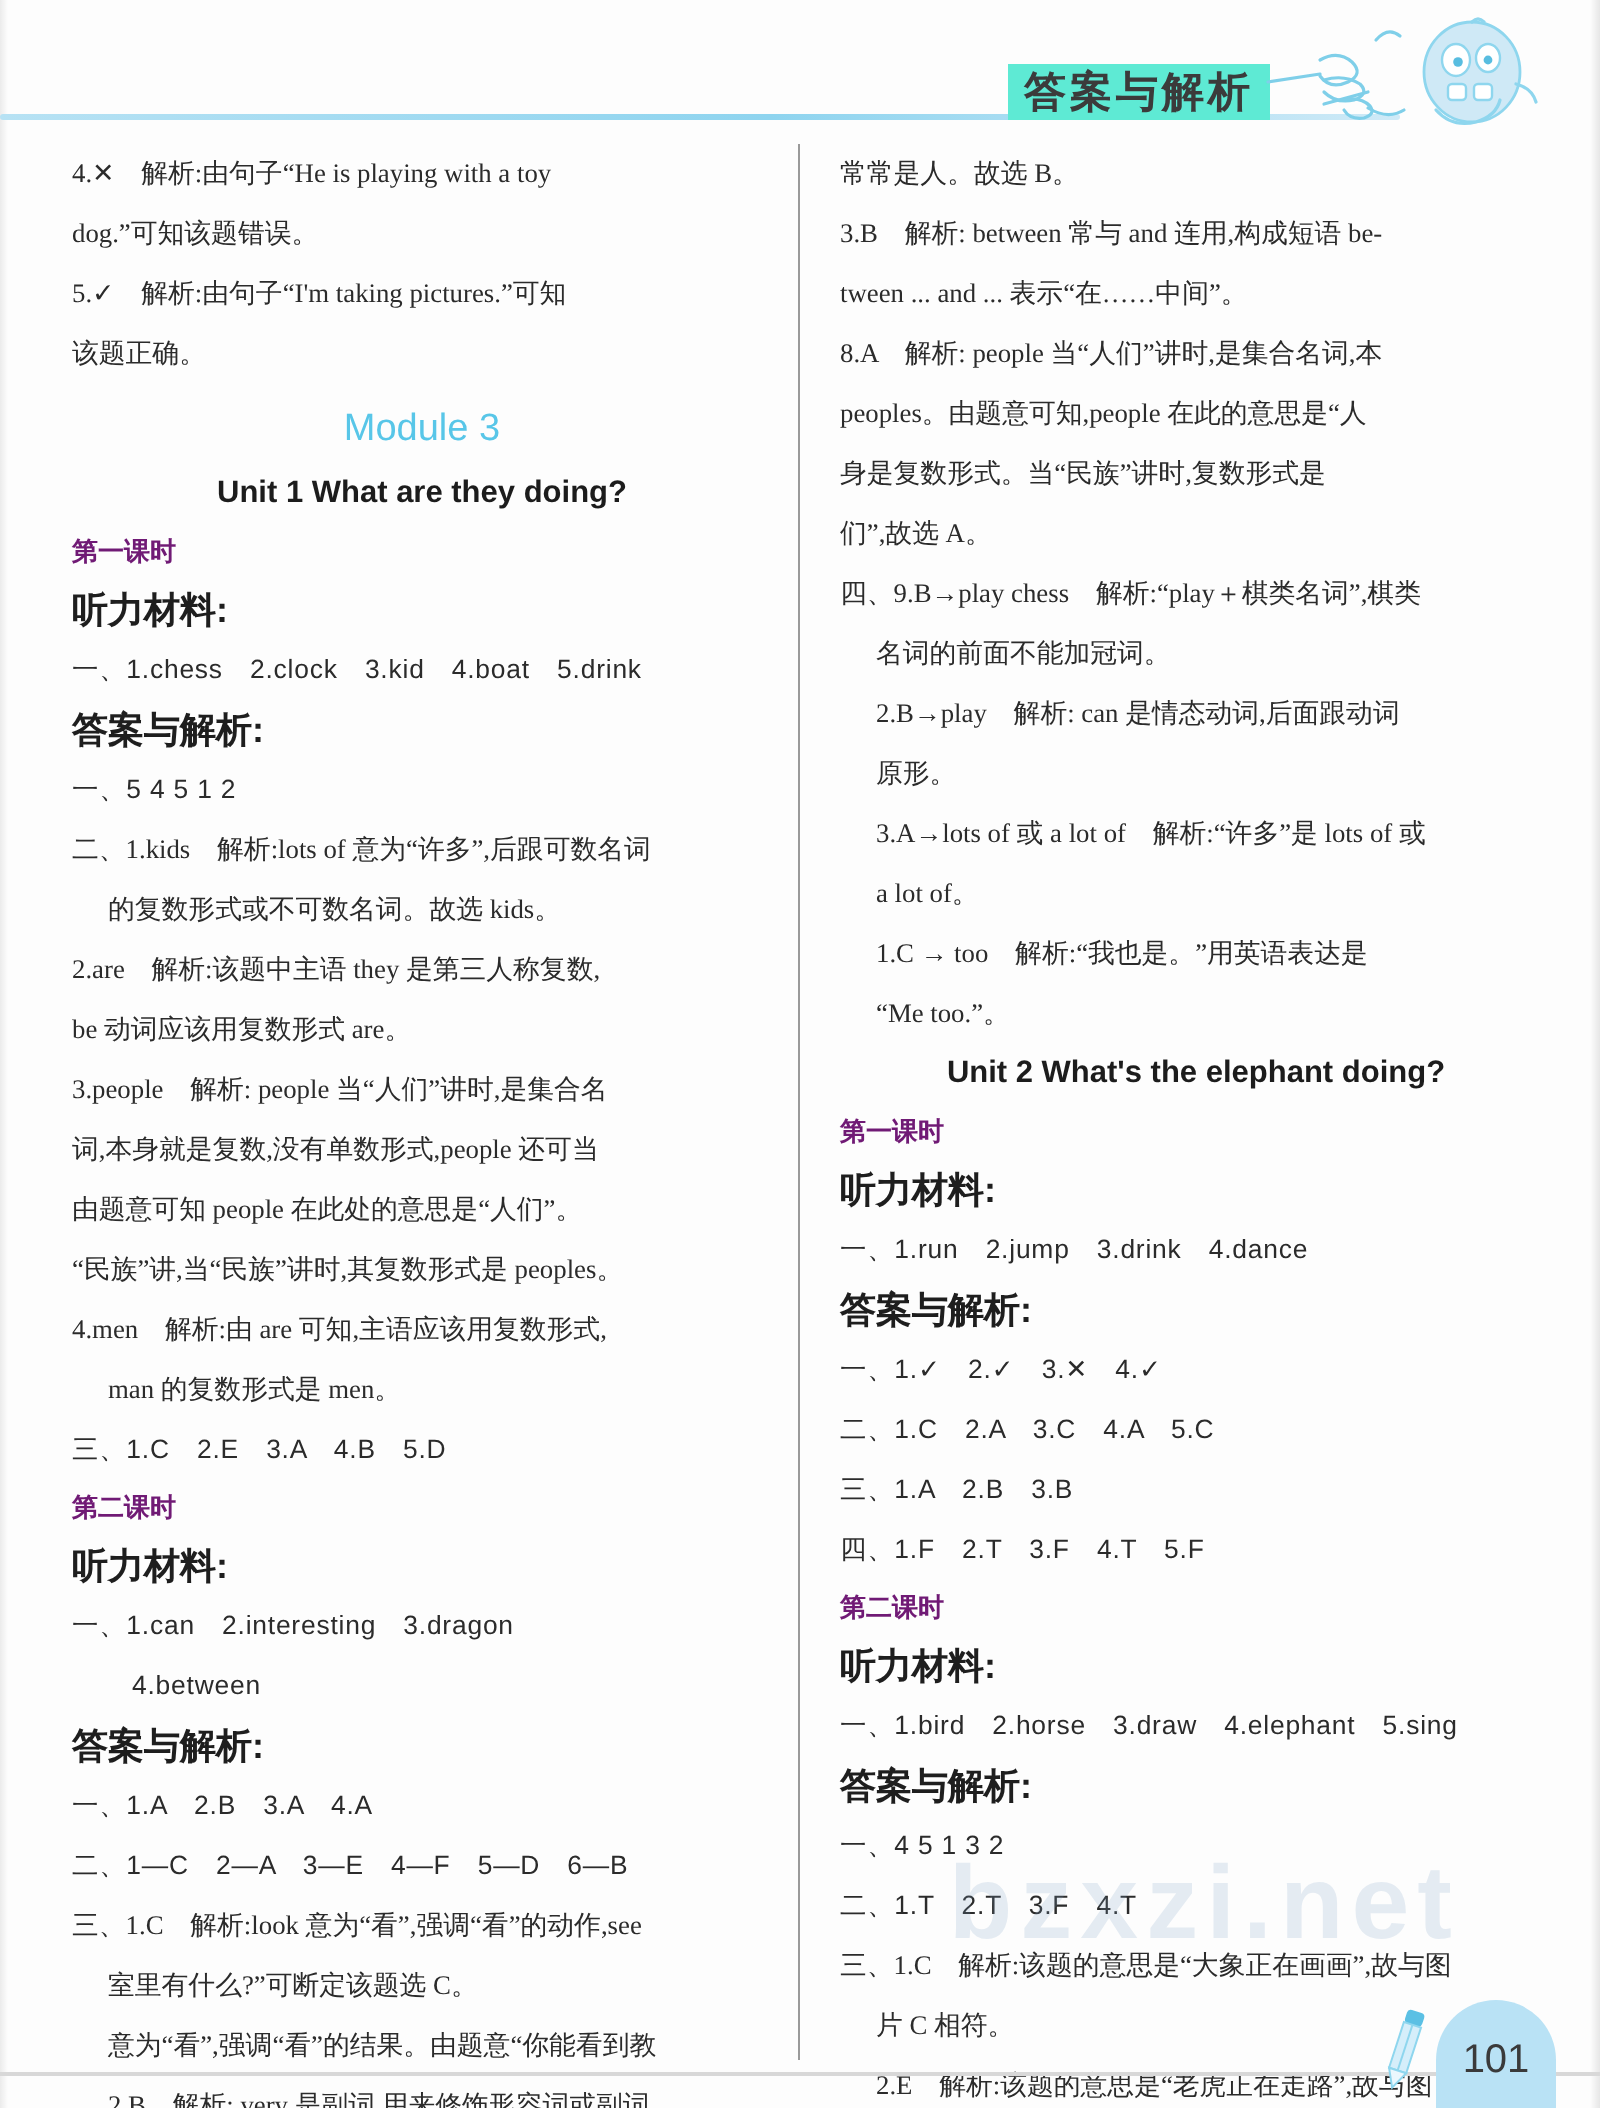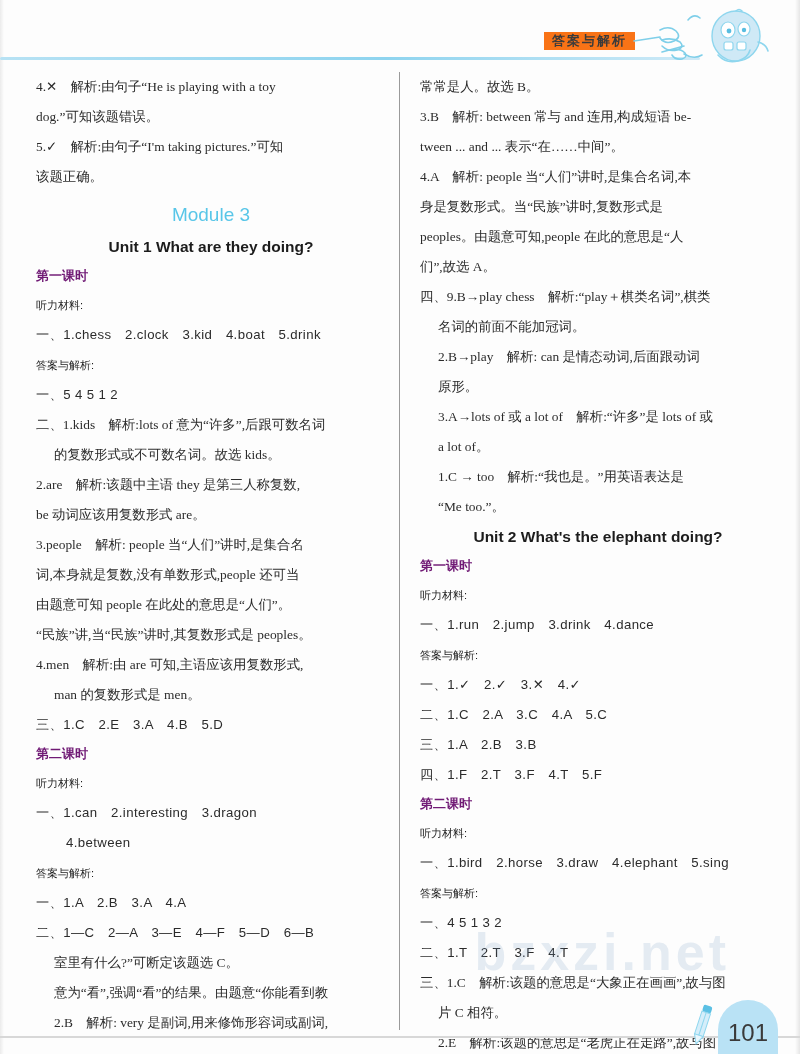--- a/index.html
+++ b/index.html
@@ -36,24 +36,24 @@
     height: 3px;
     background: linear-gradient(to right, #b7e2f4 0%, #8ed4ef 55%, #cfeaf7 100%);
     border-radius: 2px;
   }
   .header-title {
     position: absolute;
     right: 165px;
     top: 32px;
     font-family: "Liberation Sans", "DejaVu Sans", sans-serif;
     font-weight: bold;
-    font-size: 13px;
+    font-size: 21px;
     letter-spacing: 2px;
     color: #3b3b3b;
-    background: #f97316;
+    background: #5eead4;
     padding: 0 8px;
   }
   .header-doodle {
     position: absolute;
     right: 18px;
     top: 8px;
     width: 150px;
     height: 58px;
   }
 
@@ -81,22 +81,22 @@
 
   .line {
     white-space: pre-wrap;
     word-break: break-word;
   }
   .line.indent   { text-indent: 0; padding-left: 18px; }
   .line.indent2  { text-indent: 0; padding-left: 30px; }
 
   .sec-label {
     font-family: "Liberation Sans", "DejaVu Sans", sans-serif;
-    font-weight: normal;
-    font-size: 11px;
+    font-weight: bold;
+    font-size: 18px;
     color: #1e1e1e;
   }
 
   .module-title {
     text-align: center;
     font-family: "Liberation Sans", "DejaVu Sans", sans-serif;
     font-size: 19px;
     font-weight: normal;
     color: #58c6e8;
     line-height: 34px;
@@ -161,21 +161,21 @@
     border-radius: 30px 30px 0 0;
     z-index: 6;
   }
   .page-number {
     position: absolute;
     right: 22px;
     top: 1019px;
     width: 60px;
     text-align: center;
     font-family: "Liberation Sans", "DejaVu Sans", sans-serif;
-    font-size: 24px;
+    font-size: 20px;
     color: #3a3a3a;
     z-index: 7;
   }
   .pencil-icon {
     position: absolute;
     right: 80px;
     top: 1002px;
     width: 34px;
     height: 44px;
     z-index: 6;
@@ -258,32 +258,33 @@
       <div class="line">4.men　解析:由 are 可知,主语应该用复数形式,</div>
       <div class="line indent">man 的复数形式是 men。</div>
       <div class="line ans-list">三、1.C　2.E　3.A　4.B　5.D</div>
       <div class="period-title">第二课时</div>
       <div class="line sec-label">听力材料:</div>
       <div class="line ans-list">一、1.can　2.interesting　3.dragon</div>
       <div class="line ans-list indent2">4.between</div>
       <div class="line sec-label">答案与解析:</div>
       <div class="line ans-list">一、1.A　2.B　3.A　4.A</div>
       <div class="line ans-list">二、1—C　2—A　3—E　4—F　5—D　6—B</div>
+      <div class="line">三、1.C　解析:look 意为“看”,强调“看”的动作,see</div>
       <div class="line indent">室里有什么?”可断定该题选 C。</div>
       <div class="line indent">意为“看”,强调“看”的结果。由题意“你能看到教</div>
       <div class="line indent">2.B　解析: very 是副词,用来修饰形容词或副词,</div>
     </div>
 
   <div class="col col-right">
       <div class="line">常常是人。故选 B。</div>
       <div class="line">3.B　解析: between 常与 and 连用,构成短语 be-</div>
       <div class="line">tween ... and ... 表示“在……中间”。</div>
-      <div class="line">4.A　解析: people 当“人们”讲时,是集合名词,本</div>
+      <div class="line">8.A　解析: people 当“人们”讲时,是集合名词,本</div>
+      <div class="line">peoples。由题意可知,people 在此的意思是“人</div>
       <div class="line">身是复数形式。当“民族”讲时,复数形式是</div>
-      <div class="line">peoples。由题意可知,people 在此的意思是“人</div>
       <div class="line">们”,故选 A。</div>
       <div class="line">四、9.B→play chess　解析:“play＋棋类名词”,棋类</div>
       <div class="line indent">名词的前面不能加冠词。</div>
       <div class="line indent">2.B→play　解析: can 是情态动词,后面跟动词</div>
       <div class="line indent">原形。</div>
       <div class="line indent">3.A→lots of 或 a lot of　解析:“许多”是 lots of 或</div>
       <div class="line indent">a lot of。</div>
       <div class="line indent">1.C → too　解析:“我也是。”用英语表达是</div>
       <div class="line indent">“Me too.”。</div>
       <div class="unit-title">Unit 2 What's the elephant doing?</div>

